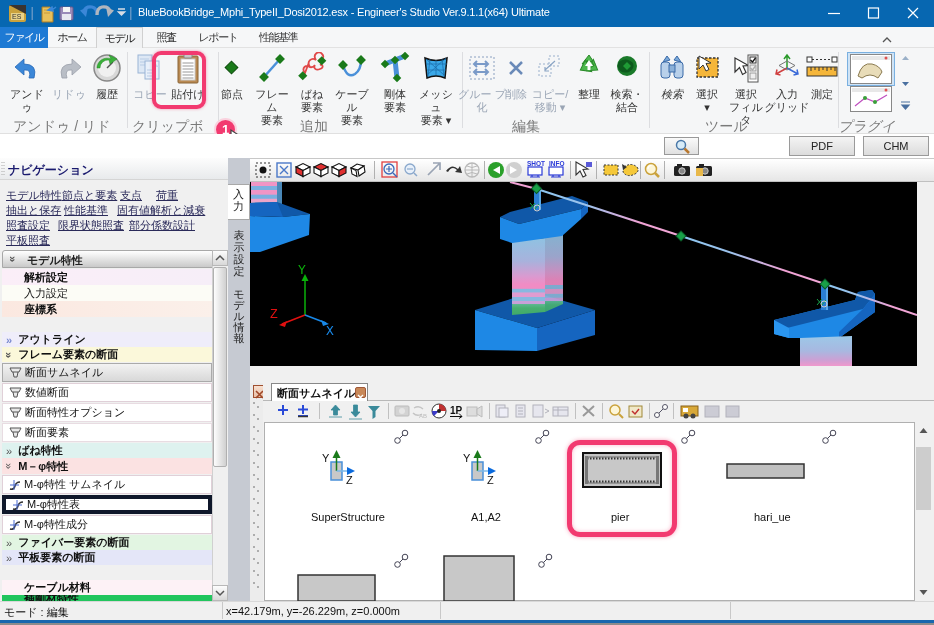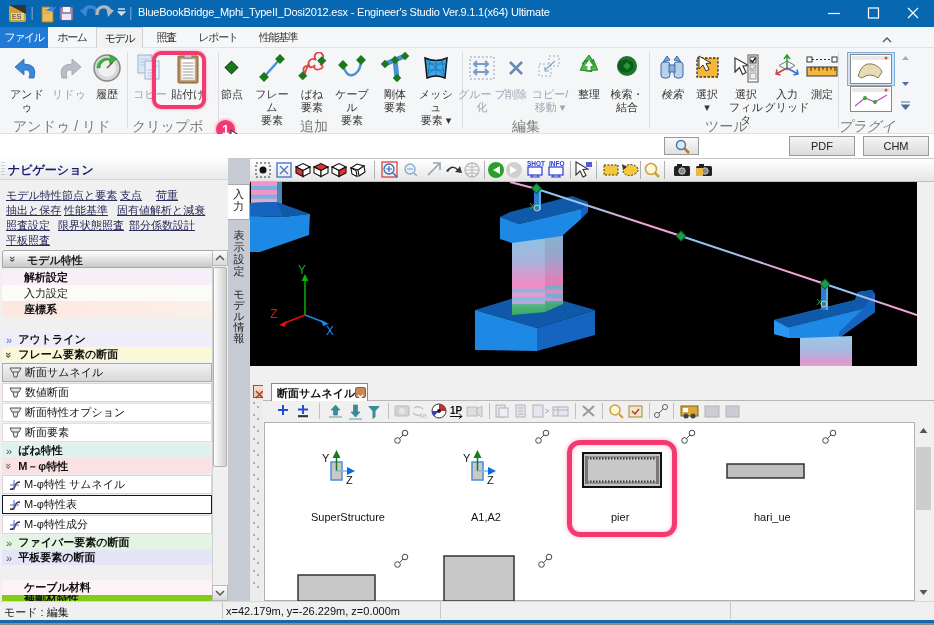--- a/index.html
+++ b/index.html
@@ -328,21 +328,21 @@
       <span style="color:#555;margin-left:4px;display:inline-block;transform:rotate(90deg);">»</span>
       <span style="margin-left:6px;font-weight:bold;">M－φ特性</span>
     </div>
   <div class="navrow" style="top:475px;height:19px;background:#fff;border:1px solid #e0d0d8;">
       <svg width="13" height="13" style="margin-left:5px;">
         <path d="M2 11 q4 1 5 -3 q1 -4 5 -4" stroke="#333" stroke-width="1.5" fill="none"></path>
         <path d="M6 2 v10 M2 7 h9" stroke="#4a6ad0" stroke-width="1"></path>
       </svg>
       <span style="margin-left:3px;">M-φ特性 サムネイル</span>
     </div>
-  <div class="navrow" style="top:495px;height:19px;background:#fff;border:1px solid #0f172a;">
+  <div class="navrow" style="top:495px;height:19px;background:#fff;border:4px solid #0f172a;">
       <svg width="13" height="13" style="margin-left:5px;">
         <path d="M2 11 q4 1 5 -3 q1 -4 5 -4" stroke="#333" stroke-width="1.5" fill="none"></path>
         <path d="M6 2 v10 M2 7 h9" stroke="#4a6ad0" stroke-width="1"></path>
       </svg>
       <span style="margin-left:3px;">M-φ特性表</span>
     </div>
   <div class="navrow" style="top:515px;height:19px;background:#fff;border:1px solid #e0d0d8;">
       <svg width="13" height="13" style="margin-left:5px;">
         <path d="M2 11 q4 1 5 -3 q1 -4 5 -4" stroke="#333" stroke-width="1.5" fill="none"></path>
         <path d="M6 2 v10 M2 7 h9" stroke="#4a6ad0" stroke-width="1"></path>
@@ -356,21 +356,21 @@
   <div class="navrow" style="top:550px;height:15px;background:#e4e6f8;">
       <span style="color:#555;margin-left:4px;">»</span>
       <span style="margin-left:6px;font-weight:bold;">平板要素の断面</span>
     </div>
   <div class="navrow navsec" style="top:591px;height:15px;background:#c4b5fd;">
       <span style="margin-left:22px;">地層特性</span>
     </div>
   <div class="navrow navsec" style="top:580px;height:15px;background:#fdf2f6;">
       <span style="margin-left:22px;">ケーブル材料</span>
     </div>
-  <div class="navrow navsec" style="top:595px;height:6px;background:#84cc16;overflow:hidden;align-items:center;">
+  <div class="navrow navsec" style="top:595px;height:6px;background:#22c55e;overflow:hidden;align-items:center;">
       <span style="margin-left:22px;">補剛材特性</span>
     </div>
 
   <div class="abs" style="left:212px;top:250px;width:16px;height:351px;background:#f0f0f0;border-left:1px solid #d0d0d0;"></div>
   <div class="abs" style="left:212px;top:250px;width:16px;height:16px;background:linear-gradient(#fdfdfd,#d8d8d8);border:1px solid #b8b8b8;"><svg width="14" height="14">
         <path d="M3 9 l4 -4 4 4" stroke="#555" stroke-width="1.5" fill="none"></path>
       </svg></div>
   <div class="abs" style="left:212px;top:585px;width:16px;height:16px;background:linear-gradient(#fdfdfd,#d8d8d8);border:1px solid #b8b8b8;"><svg width="14" height="14">
         <path d="M3 5 l4 4 4 -4" stroke="#555" stroke-width="1.5" fill="none"></path>
       </svg></div>

